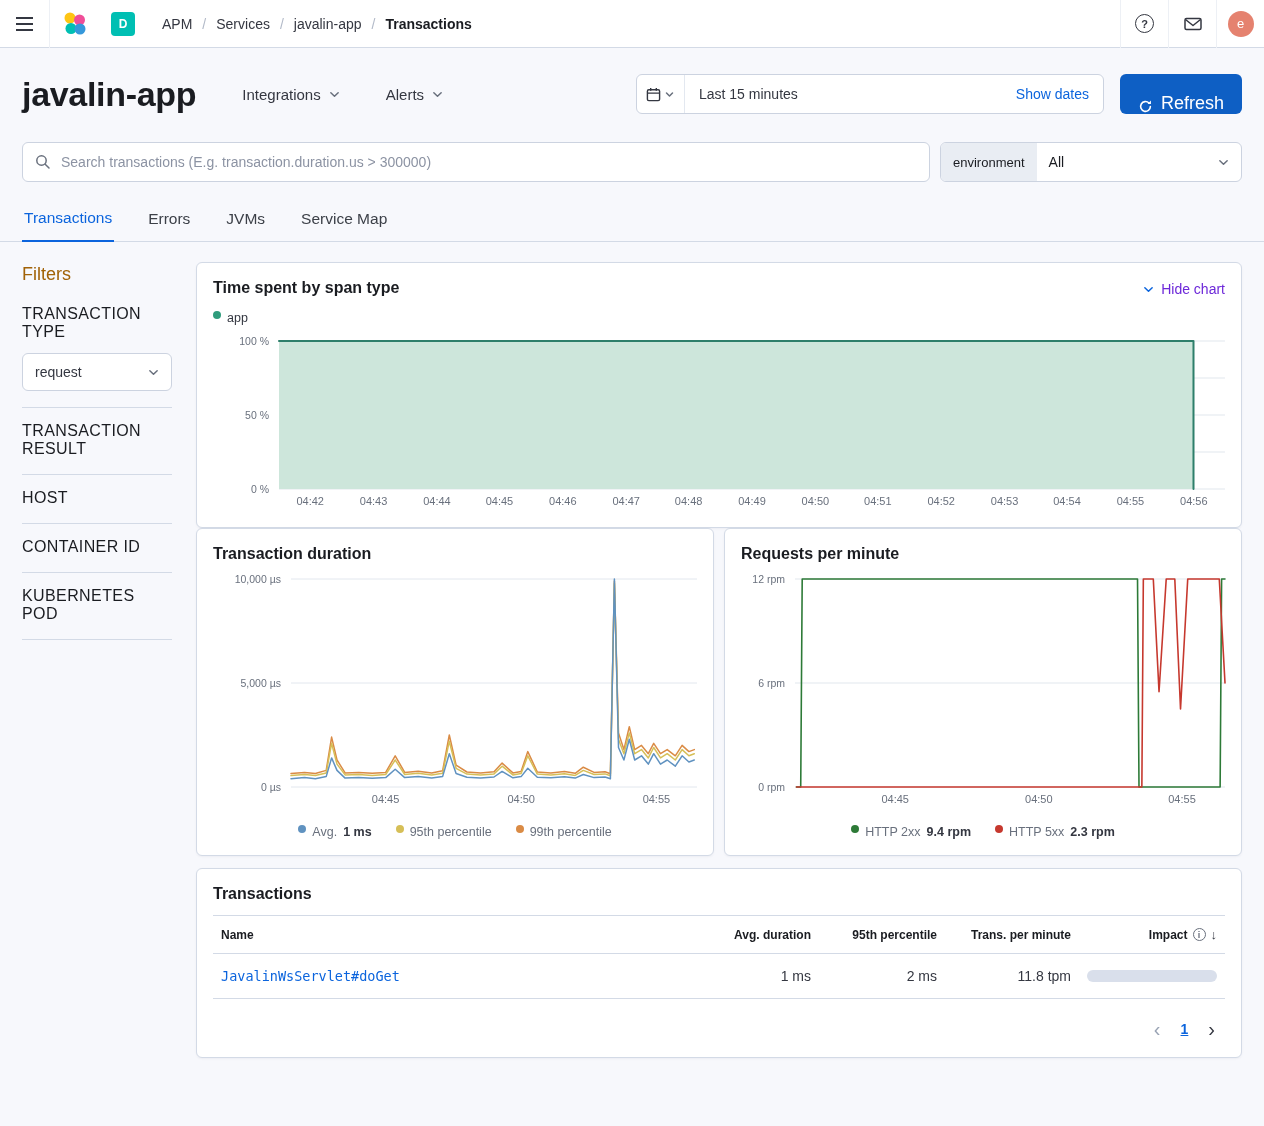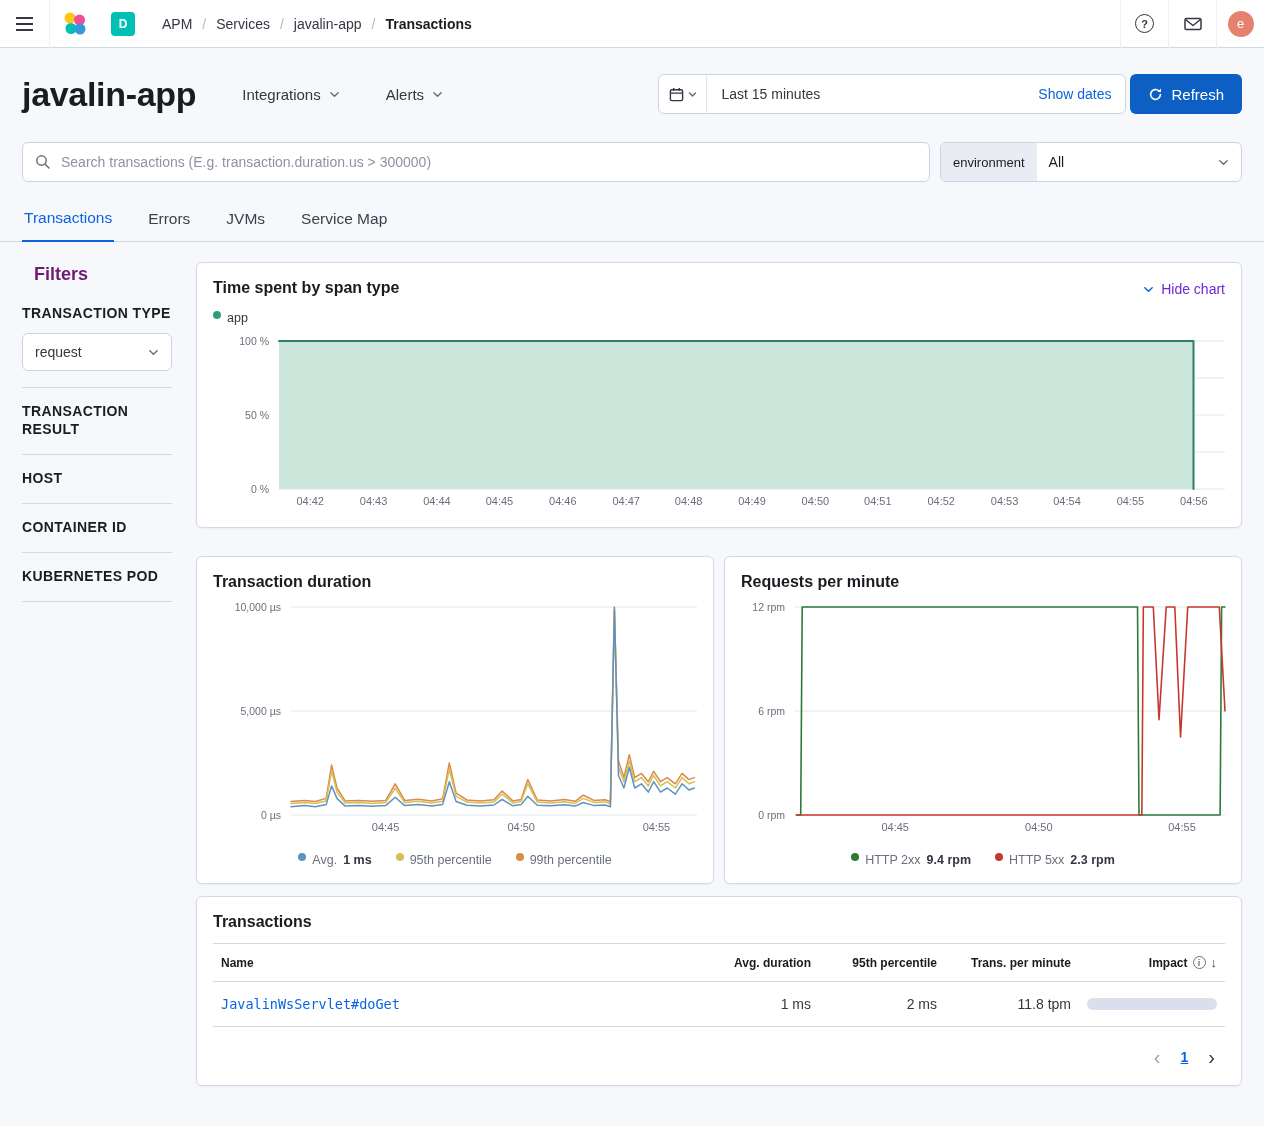--- a/index.html
+++ b/index.html
@@ -22,50 +22,50 @@
 .topbar-right{margin-left:auto;display:flex;height:48px}
 .icon-cell{width:48px;border-left:1px solid #edf0f5}
 .help-circle{width:19px;height:19px;border:1.5px solid #343741;border-radius:50%;font-size:11px;font-weight:700;display:flex;align-items:center;justify-content:center;color:#343741}
 .avatar{width:26px;height:26px;border-radius:50%;background:#e5826f;color:#fff;font-size:13px;display:flex;align-items:center;justify-content:center}
 
 
 .page-header{display:flex;align-items:center;padding:26px 22px 4px}
 .page-title{font-size:34px;font-weight:700;color:#1a1c21;letter-spacing:-.3px}
 .hdr-menu{display:flex;align-items:center;gap:8px;font-size:15px;color:#343741;margin-left:46px;font-weight:500}
 .chev{width:11px;height:11px;color:#69707d;flex:none}
-.controls{margin-left:auto;display:flex;align-items:center;gap:4px}
+.controls{margin-left:auto;display:flex;align-items:center;gap:16px}
 .datepicker{display:flex;align-items:stretch;height:40px;width:468px;background:#fff;border:1px solid #ccd3e0;border-radius:6px;overflow:hidden}
 .dp-quick{width:48px;display:flex;align-items:center;justify-content:center;gap:4px;border-right:1px solid #e3e8f0;color:#343741}
 .dp-range{flex:1;text-align:left;padding:0 14px;font-size:14px;color:#343741}
 .dp-show{padding:0 14px;font-size:14px;color:#0b64dd;font-weight:500}
-.refresh-btn{height:40px;padding:0 18px;background:#0e5fc4;border-radius:6px;color:#fff;font-size:15px;font-weight:500;display:flex;align-items:center;gap:8px}
+.refresh-btn{height:40px;padding:0 18px;background:#0e5fc4;border-radius:6px;color:#fff;font-size:18px;font-weight:500;display:flex;align-items:flex-end;gap:8px}
 
 
 .search-row{display:flex;gap:10px;padding:0 22px;margin-top:24px}
 .search-box{flex:1;position:relative}
 .search-box .mag{position:absolute;left:13px;top:12px}
 .search-input{width:100%;height:40px;border:1px solid #ccd3e0;border-radius:6px;background:#fff;padding:0 12px 0 38px;font-size:14px;font-family:inherit;color:#343741;outline:none}
 .search-input::placeholder{color:#8c93a3}
 .env-group{width:302px;height:40px;display:flex;border:1px solid #ccd3e0;border-radius:6px;background:#fff;overflow:hidden}
 .env-label{background:#e9edf3;padding:0 12px;display:flex;align-items:center;font-size:13px;color:#1a1c21}
 .env-select{flex:1;display:flex;align-items:center;padding:0 12px;font-size:14px;color:#1a1c21}
 .env-select .chev{margin-left:auto}
 
 
 .tabs{display:flex;gap:32px;padding:0 22px;margin-top:14px;border-bottom:1px solid #d3dae6}
 .tab{padding:13px 2px;font-size:15.5px;color:#3c4048;font-weight:500}
 .tab.active{color:#0b64dd;border-bottom:2px solid #0b64dd;margin-bottom:-1px}
 
 
 .content{display:flex;gap:24px;padding:20px 22px 26px}
 .sidebar{width:150px;flex:none}
-.filters-title{font-size:18px;font-weight:700;color:#701a75;margin:2px 12px 20px}
+.filters-title{font-size:18px;font-weight:400;color:#a16207;margin:2px 0 20px}
 .filter-row{padding:14px 0 16px;border-bottom:1px solid #d3dae6;width:100%;text-align:left;display:block}
 .filter-row.first{padding-top:0}
-.filter-label{font-size:14px;font-weight:700;letter-spacing:.4px;color:#1a1c21}
+.filter-label{font-size:16px;font-weight:400;letter-spacing:.4px;color:#1a1c21}
 .type-select{margin-top:12px;width:100%;height:38px;border:1px solid #ccd3e0;border-radius:6px;background:#fff;display:flex;align-items:center;justify-content:space-between;padding:0 12px;font-size:14px;color:#343741}
 .main{flex:1;min-width:0}
 
 .panel{background:#fff;border:1px solid #d3dae6;border-radius:6px;padding:16px;box-shadow:0 1px 2px rgba(109,120,141,.08)}
 .panel-head{display:flex;align-items:flex-end;justify-content:space-between}
 .panel-title{font-size:16px;font-weight:700;color:#1a1c21}
 .hide-chart{display:flex;align-items:center;gap:7px;color:#6d28d9;font-size:14px}
 .legend-row{display:flex;align-items:center;gap:6px;margin-top:14px}
 .dot{width:8px;height:8px;border-radius:50%;flex:none}
 .legend-label{font-size:12.5px;color:#343741}
@@ -76,21 +76,21 @@
 .g66{width:66px}.g78{width:78px}.g54{width:54px}
 .y-gutter span{position:absolute;right:10px;font-size:10.5px;color:#69707d;white-space:nowrap;transform:translateY(-50%)}
 .yt0{top:0}.yt1{top:50%}.yt2{top:100%}
 .plot{flex:1;min-width:0}
 .plot svg{width:100%;overflow:visible}
 .svg-span{height:148px}
 .svg-sm{height:208px}
 .x-labels{position:relative;height:16px;margin-top:6px}
 .x-labels span{position:absolute;transform:translateX(-50%);font-size:11px;color:#69707d;white-space:nowrap}
 
-.two-up{display:flex;gap:10px;margin-top:28px}
+.two-up{display:flex;gap:10px;margin-top:0}
 .two-up .panel{flex:1;min-width:0}
 .chart-legend{display:flex;justify-content:center;align-items:center;gap:24px;margin-top:16px;font-size:12.5px;color:#69707d}
 .legend-item{display:flex;gap:6px}
 .legend-value{font-weight:700;color:#343741}
 .legend-value:empty{display:none}
 
 
 .tx-panel{margin-top:12px}
 .tx-table{width:100%;border-collapse:collapse;margin-top:12px}
 .tx-table th{font-size:12px;color:#1a1c21;font-weight:700;text-align:right;padding:11px 8px;border-top:1px solid #d3dae6;border-bottom:1px solid #d3dae6}

